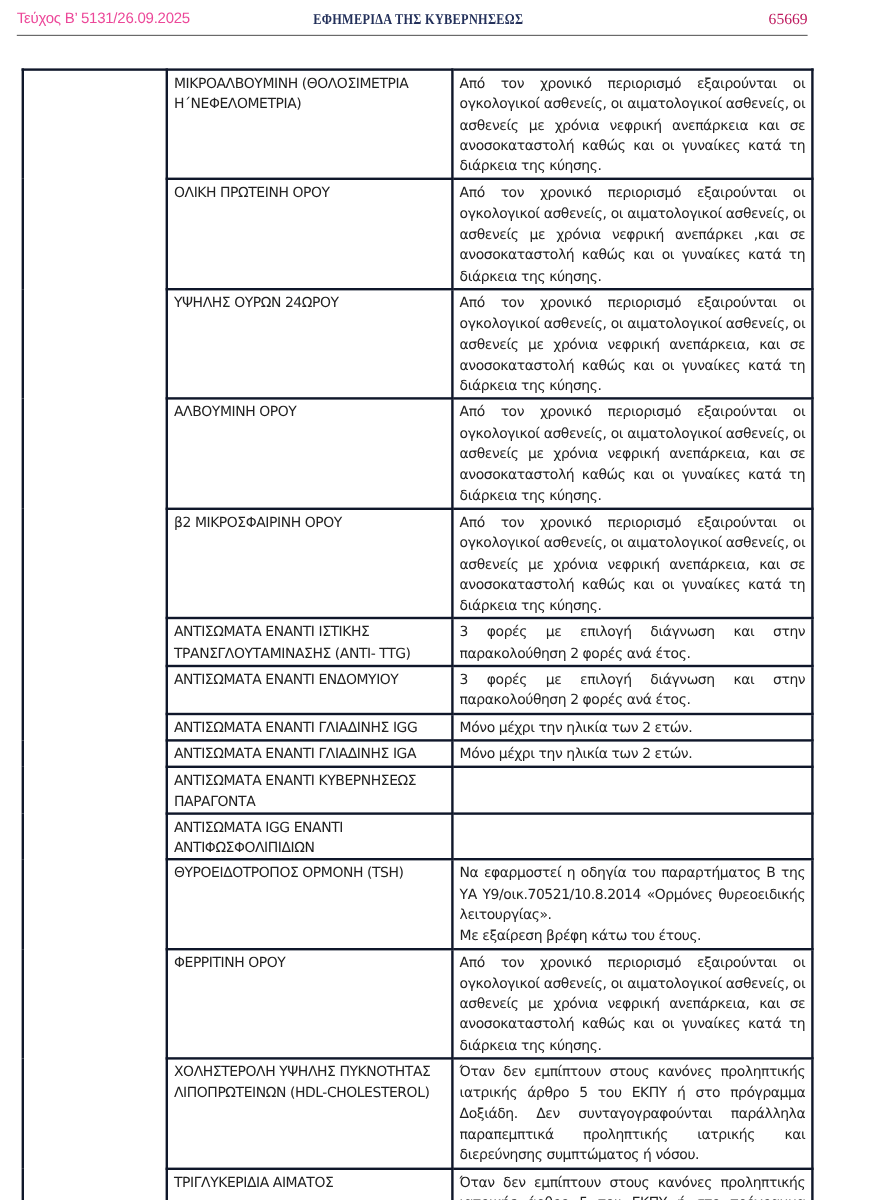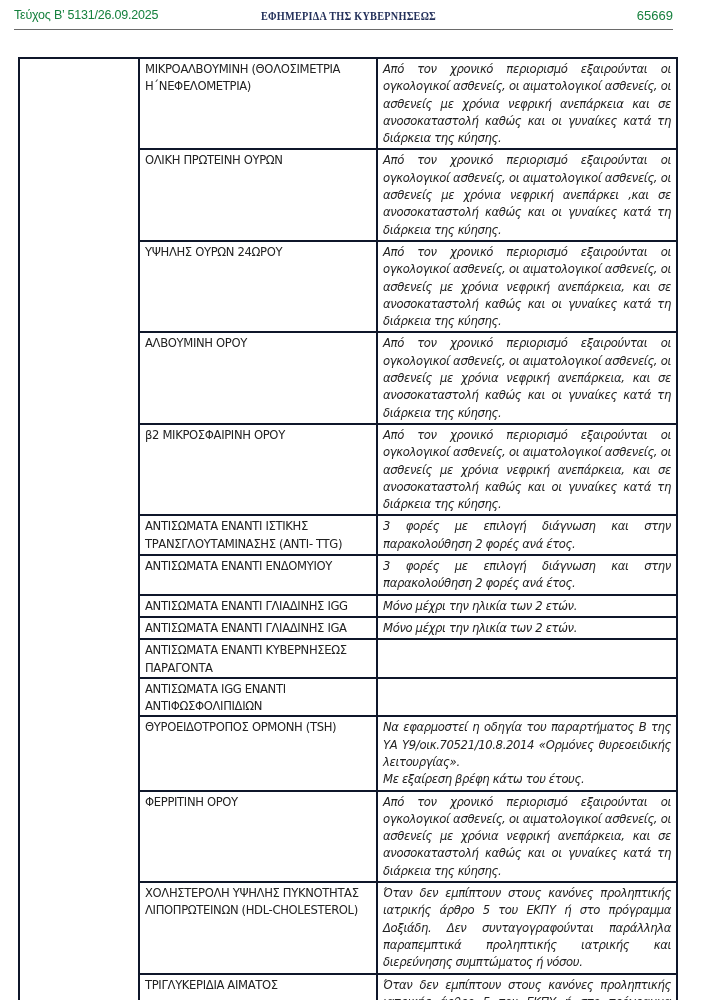--- a/index.html
+++ b/index.html
@@ -1,33 +1,33 @@
 <!DOCTYPE html>
 <html><head>
 <meta charset="utf-8">
 <style>
   html, body { margin: 0; padding: 0; background: #ffffff; }
   body { width: 727px; height: 1000px; position: relative; overflow: hidden;
          font-family: "DejaVu Sans", "Liberation Sans", sans-serif; color: #1e1e1e; }
   .header { position: absolute; left: 14px; top: 0; width: 659px; height: 29px;
             border-bottom: 1.5px solid #6a6a6a; }
-  .hdr-issue { position: absolute; left: 0; top: 8px; font-size: 12.5px; color: #15803d;
+  .hdr-issue { position: absolute; left: 0; top: 8px; font-size: 12.5px; color: #ec4899;
                font-family: "Liberation Sans", sans-serif; letter-spacing: -0.2px; }
   .hdr-title { position: absolute; left: 247px; top: 9px; font-size: 12.5px; color: #23305a;
                font-family: "Liberation Serif", serif; font-weight: bold; letter-spacing: 0.3px;
                transform: scaleX(0.82); transform-origin: left center; }
-  .hdr-page { position: absolute; right: 0; top: 8px; font-size: 13px; color: #15803d;
-              font-family: Liberation Sans, sans-serif; }
+  .hdr-page { position: absolute; right: 0; top: 8px; font-size: 13px; color: #be185d;
+              font-family: Liberation Serif, serif; }
 
   table.main { position: absolute; left: 18px; top: 57px; border-collapse: collapse;
                table-layout: fixed; width: 655px; }
   table.main td { border: 2px solid #0f172a; vertical-align: top; padding: 0; }
   td.c0 { width: 118px; }
   td.c1 { width: 236px; }
-  td.c2 { width: 298px; font-style: italic; }
+  td.c2 { width: 298px; }
   .cell-name { font-size: 11.6px; line-height: 17.3px; padding: 2px 5px 0 5px;
                font-family: "DejaVu Sans", sans-serif; letter-spacing: -0.35px; color: #222; }
   .cell-note { font-size: 11.6px; line-height: 17.3px; padding: 2px 5px 1px 5px;
                text-align: justify; font-family: "DejaVu Sans", sans-serif;
                letter-spacing: -0.35px; color: #222; white-space: pre-line; }
 </style>
 </head>
 <body>
 
 <div class="header">
@@ -42,21 +42,21 @@
         <td class="c0" rowspan="15"></td>
         <td class="c1">
           <div class="cell-name">ΜΙΚΡΟΑΛΒΟΥΜΙΝΗ (ΘΟΛΟΣΙΜΕΤΡΙΑ Η΄ΝΕΦΕΛΟΜΕΤΡΙΑ)</div>
         </td>
         <td class="c2">
           <div class="cell-note">Από τον χρονικό περιορισμό εξαιρούνται οι ογκολογικοί ασθενείς, οι αιματολογικοί ασθενείς, οι ασθενείς με χρόνια νεφρική ανεπάρκεια  και σε ανοσοκαταστολή  καθώς και οι γυναίκες κατά τη διάρκεια της κύησης.</div>
         </td>
       </tr>
       <tr style="height: 83px;">
         <td class="c1">
-          <div class="cell-name">ΟΛΙΚΗ ΠΡΩΤΕΙΝΗ ΟΥΡΩΝ</div>
+          <div class="cell-name">ΟΛΙΚΗ ΠΡΩΤΕΙΝΗ ΟΡΟΥ</div>
         </td>
         <td class="c2">
           <div class="cell-note">Από τον χρονικό περιορισμό εξαιρούνται οι ογκολογικοί ασθενείς, οι αιματολογικοί ασθενείς, οι ασθενείς με χρόνια νεφρική ανεπάρκει ,και σε ανοσοκαταστολή  καθώς και οι γυναίκες κατά τη διάρκεια της κύησης.</div>
         </td>
       </tr>
       <tr style="height: 84px;">
         <td class="c1">
           <div class="cell-name">ΥΨΗΛΗΣ ΟΥΡΩΝ 24ΩΡΟΥ</div>
         </td>
         <td class="c2">

